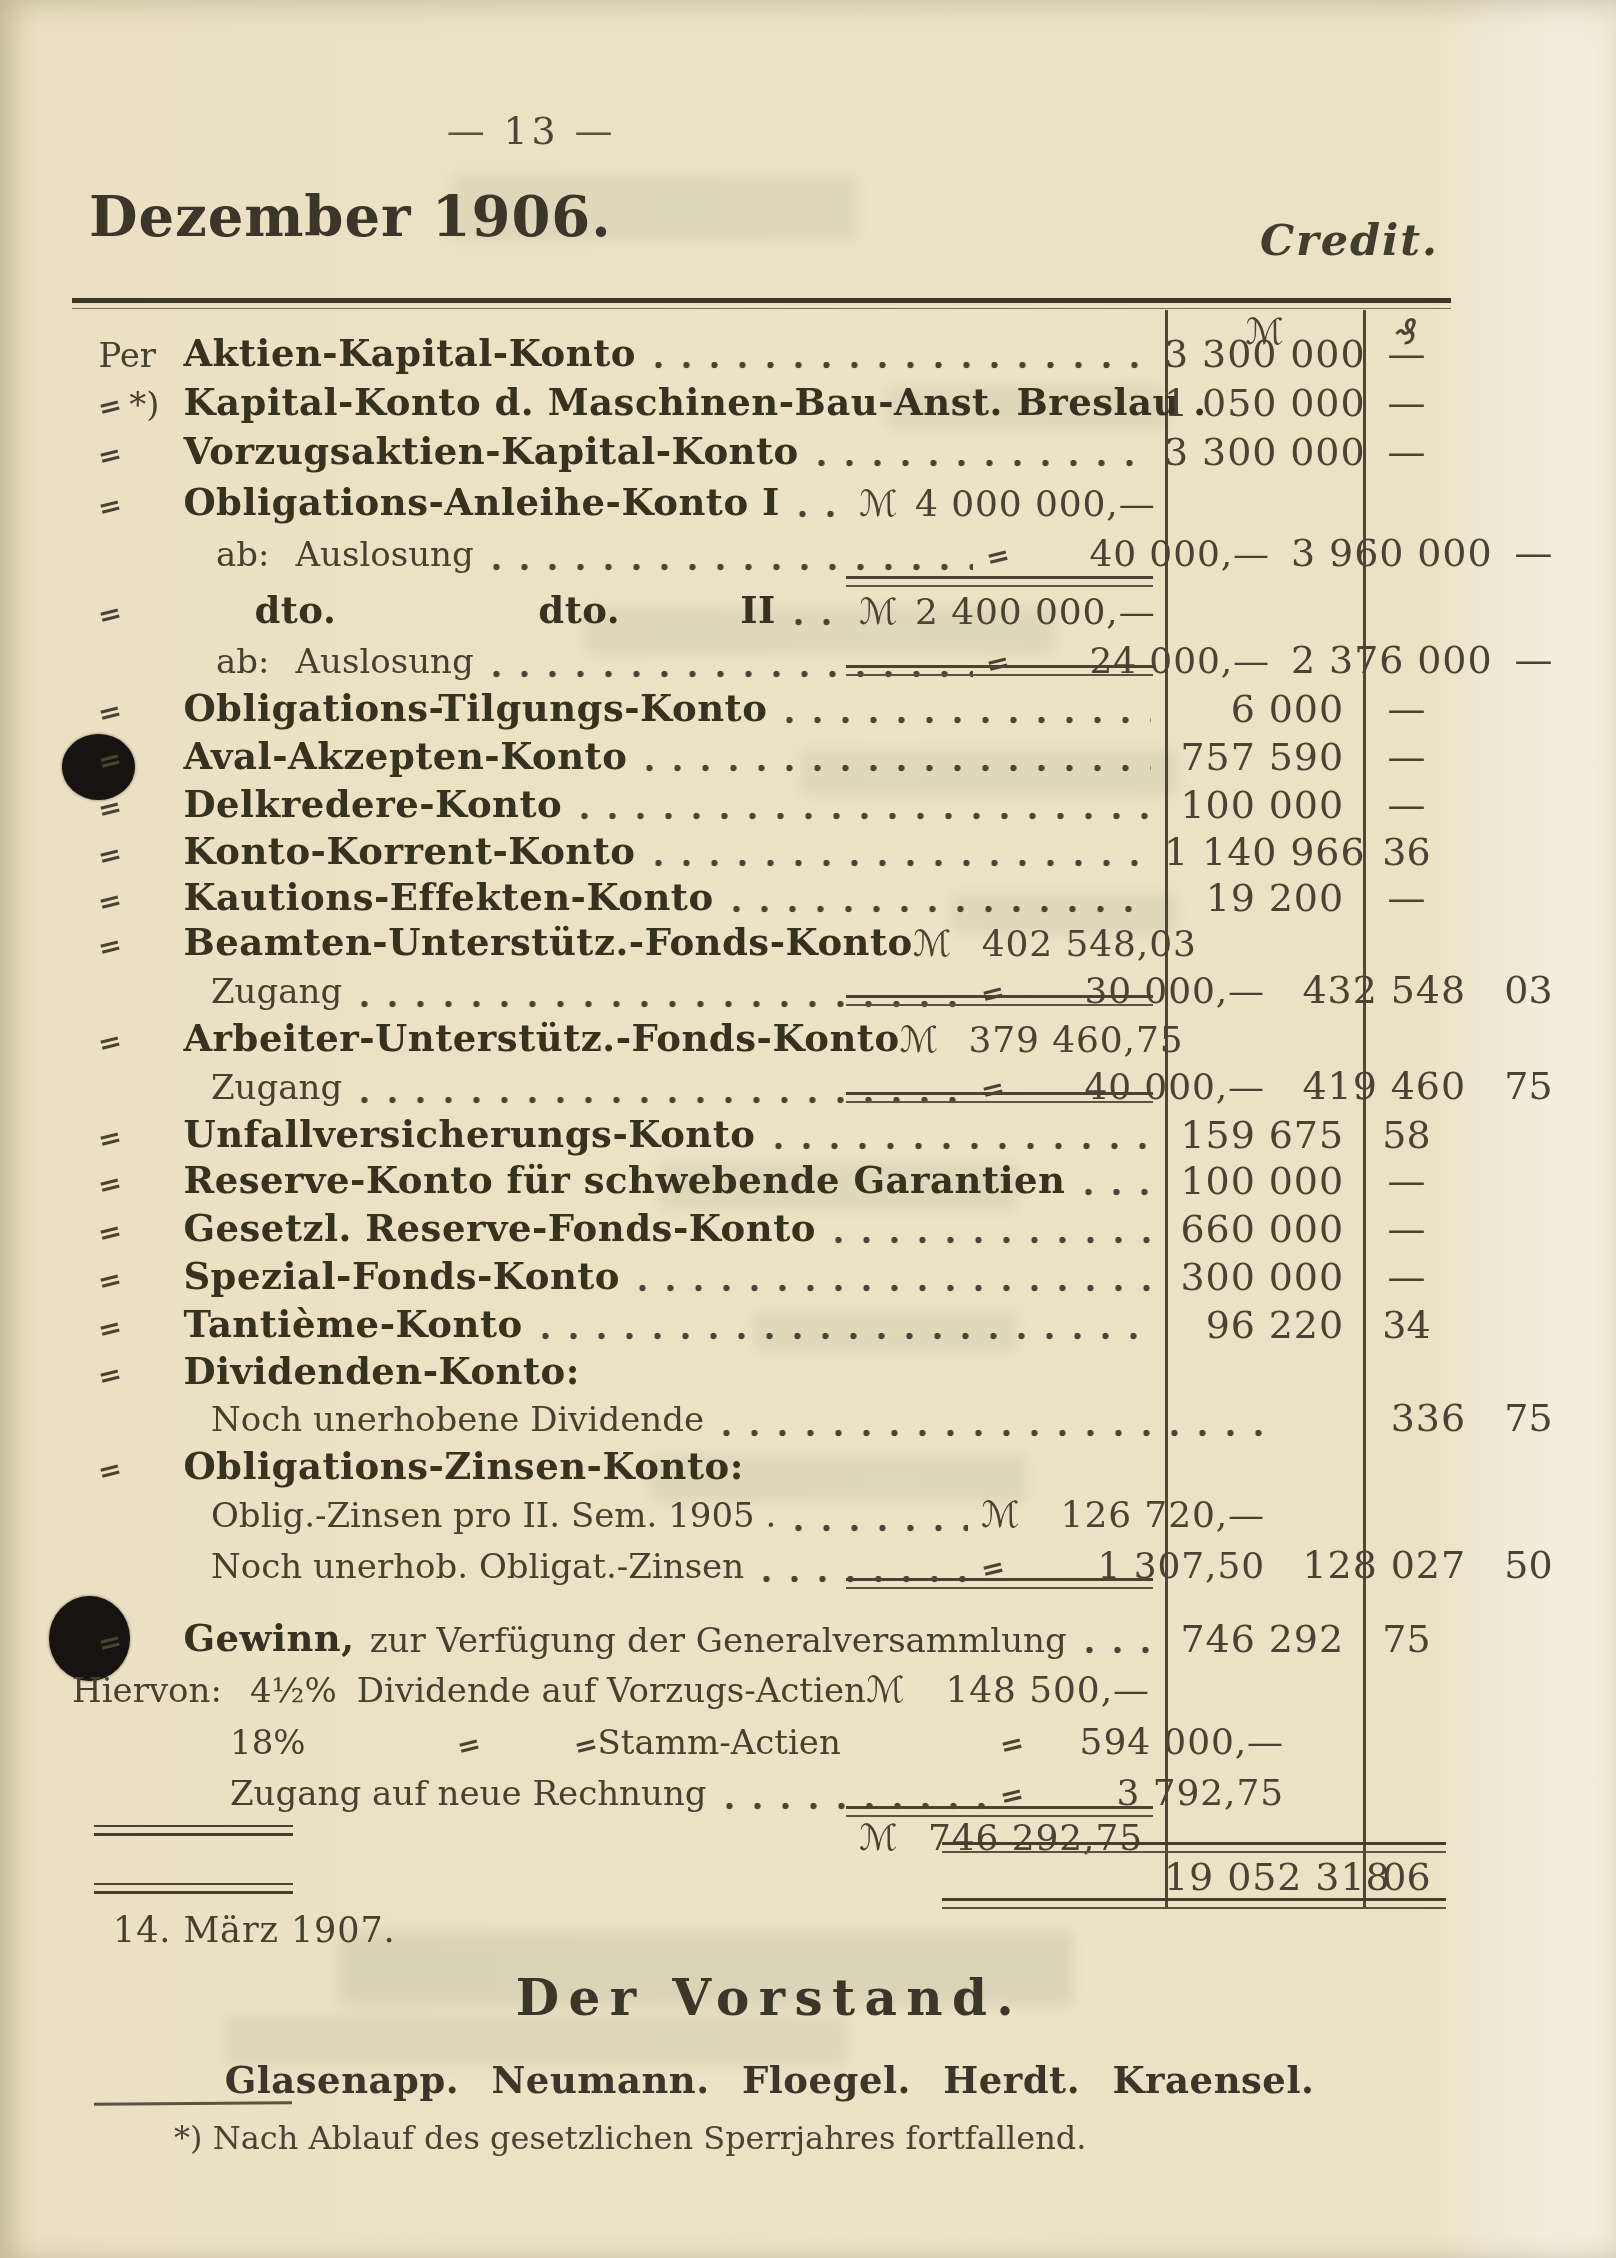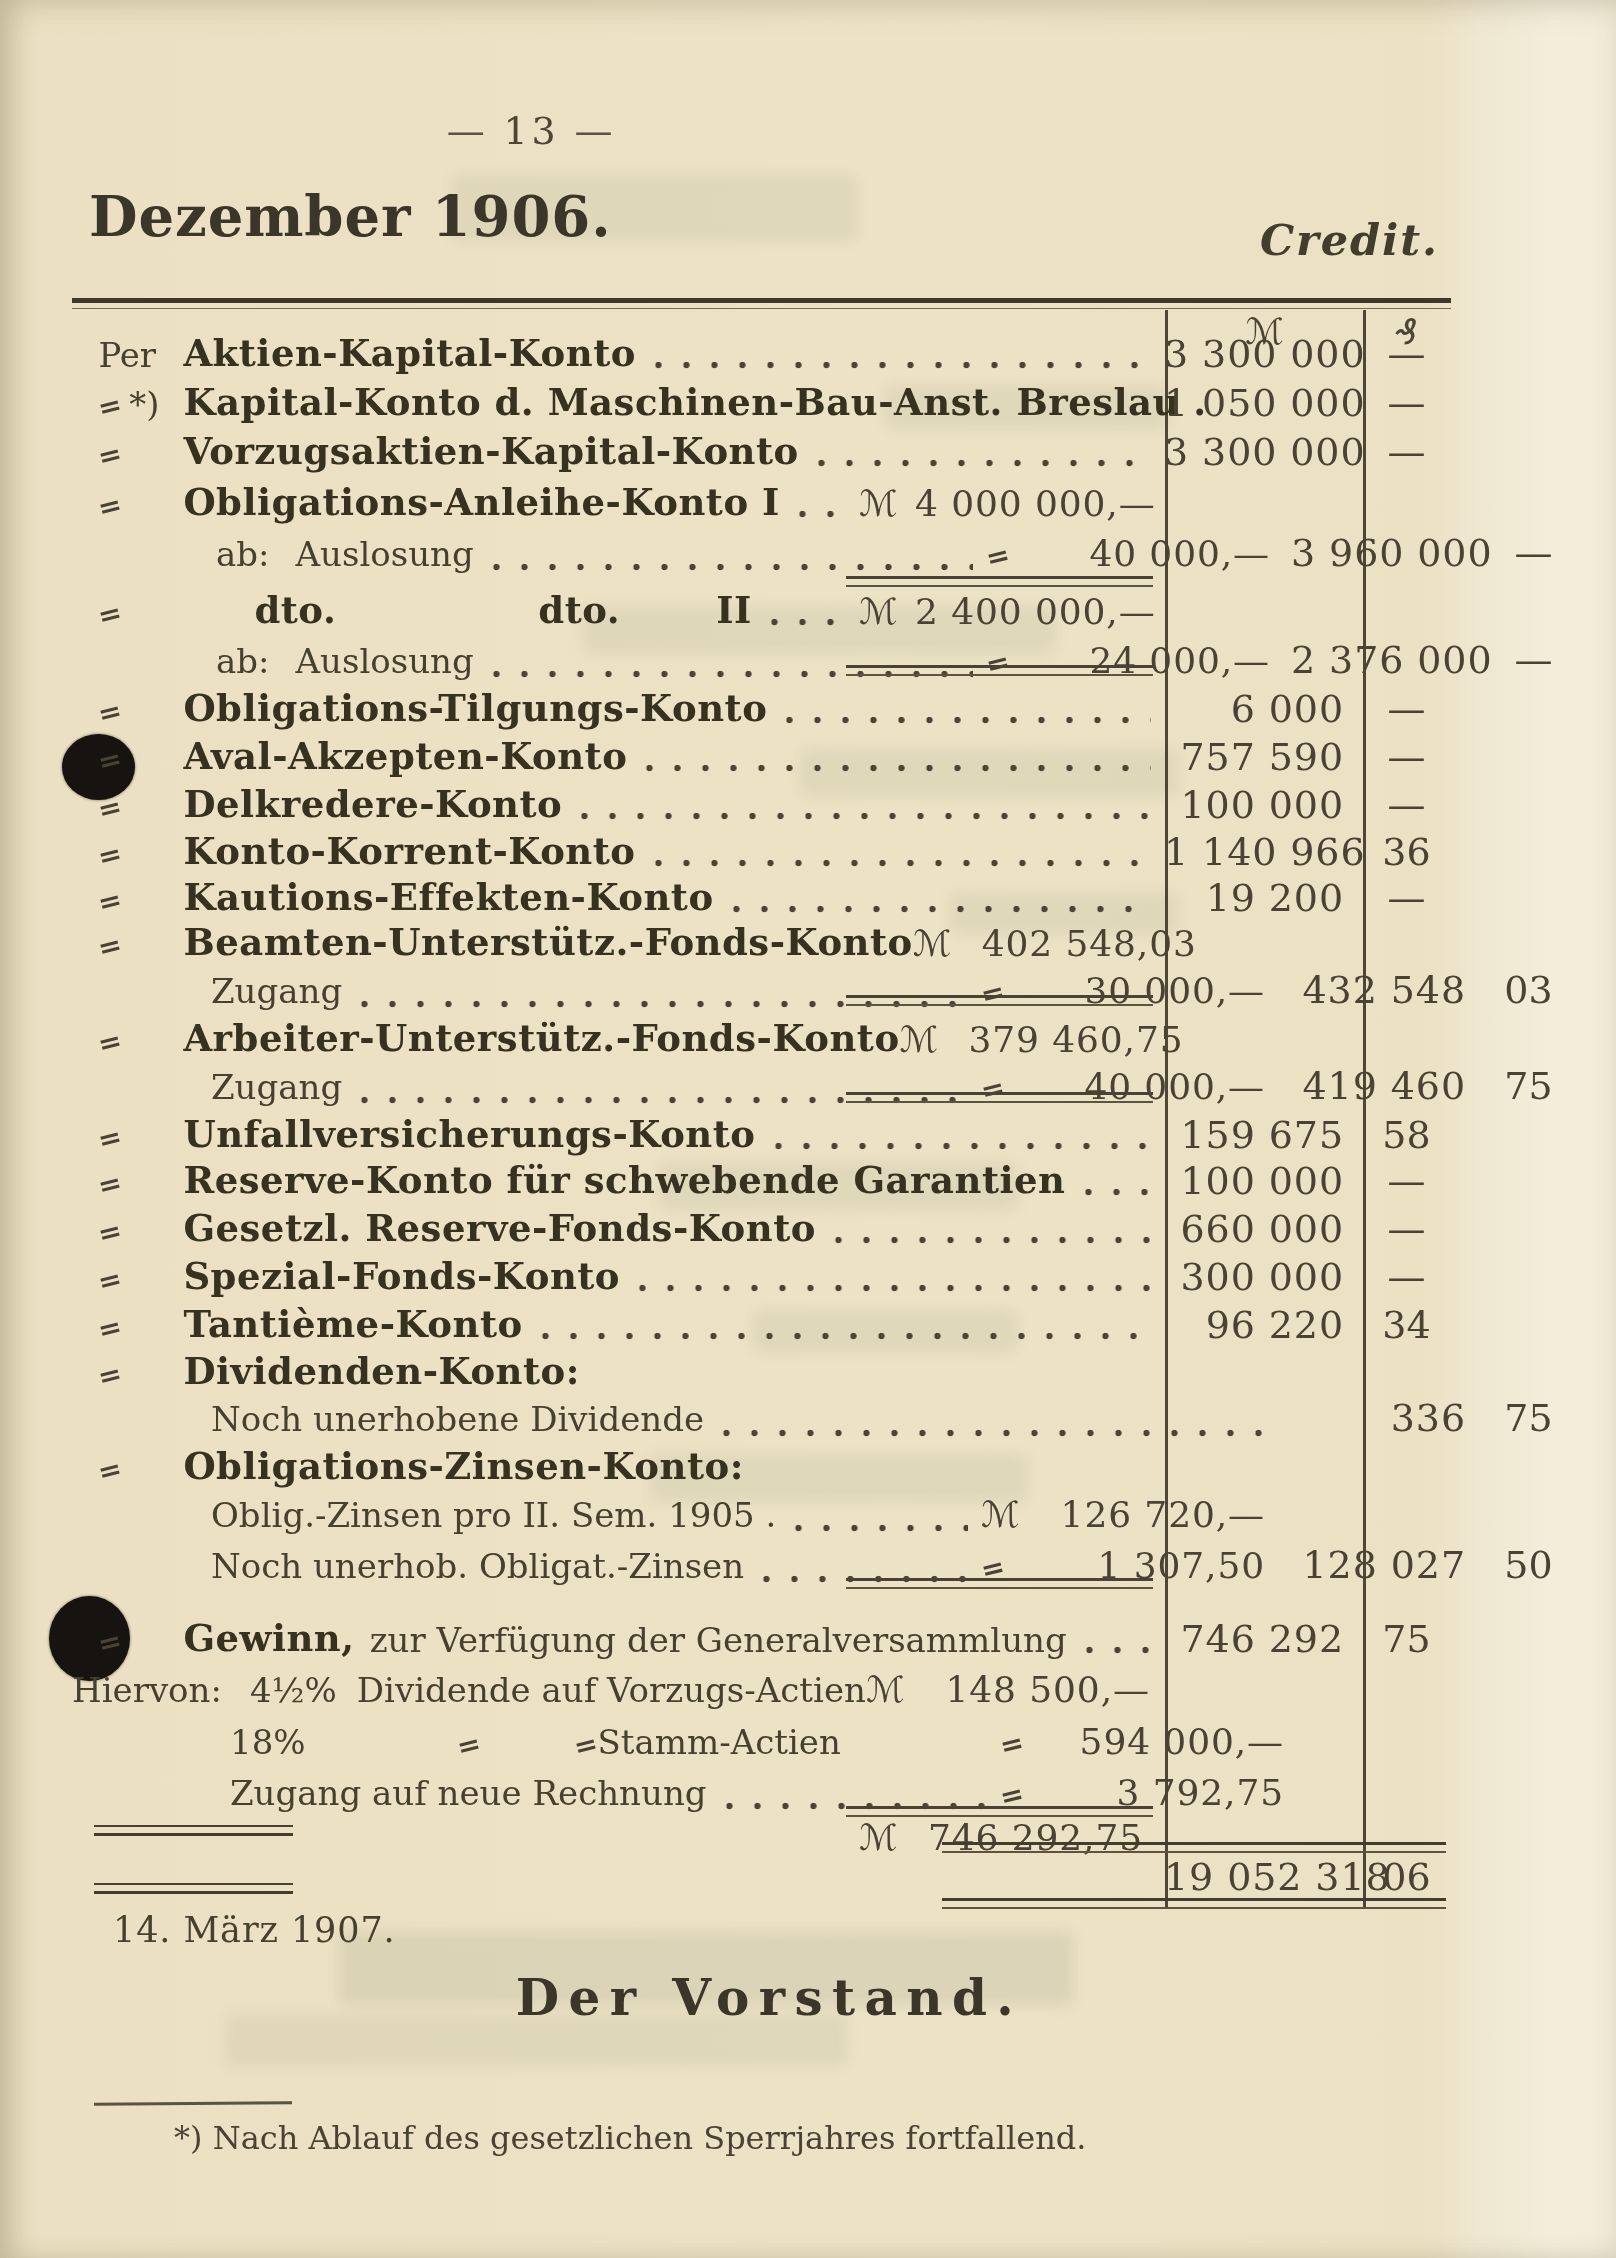--- a/index.html
+++ b/index.html
@@ -156,21 +156,21 @@
     <span class="mcell">3 960 000</span>
       <span class="pcell">—</span>
   </div>
   <div class="subrule" style="top:576px"></div>
 
   <div class="row" style="top:588px">
     <div class="desc">
         <span class="pre"><span class="ditto">=</span></span>
         <span class="lbl" style="margin-left:71px">dto.</span>
         <span class="lbl" style="margin-left:202px">dto.</span>
-        <span class="lbl" style="margin-left:96px">II</span>
+        <span class="lbl" style="margin-left:120px">II</span>
         <span class="leader"></span>
         <span class="inline">
           <span class="cur">ℳ</span>
           <span class="iamt">2 400 000,—</span>
         </span>
       </div>
   </div>
 
   <div class="row" style="top:638px">
     <div class="desc" style="padding-left:127px">
@@ -448,17 +448,18 @@
     <span class="mcell">19 052 318</span>
       <span class="pcell">06</span>
   </div>
   <div class="trule" style="top:1898px"></div>
 
   <div class="lrule" style="top:1825px"></div>
   <div class="lrule" style="top:1883px"></div>
 
   <div class="date-line">14. März 1907.</div>
   <div class="board">Der Vorstand.</div>
+  <div class="names">Glasenapp. Neumann. Floegel. Herdt. Kraensel.</div>
   <div class="fnrule"></div>
   <div class="footnote">*) Nach Ablauf des gesetzlichen Sperrjahres fortfallend.</div>
 
 </div>
 
 
 </body></html>

